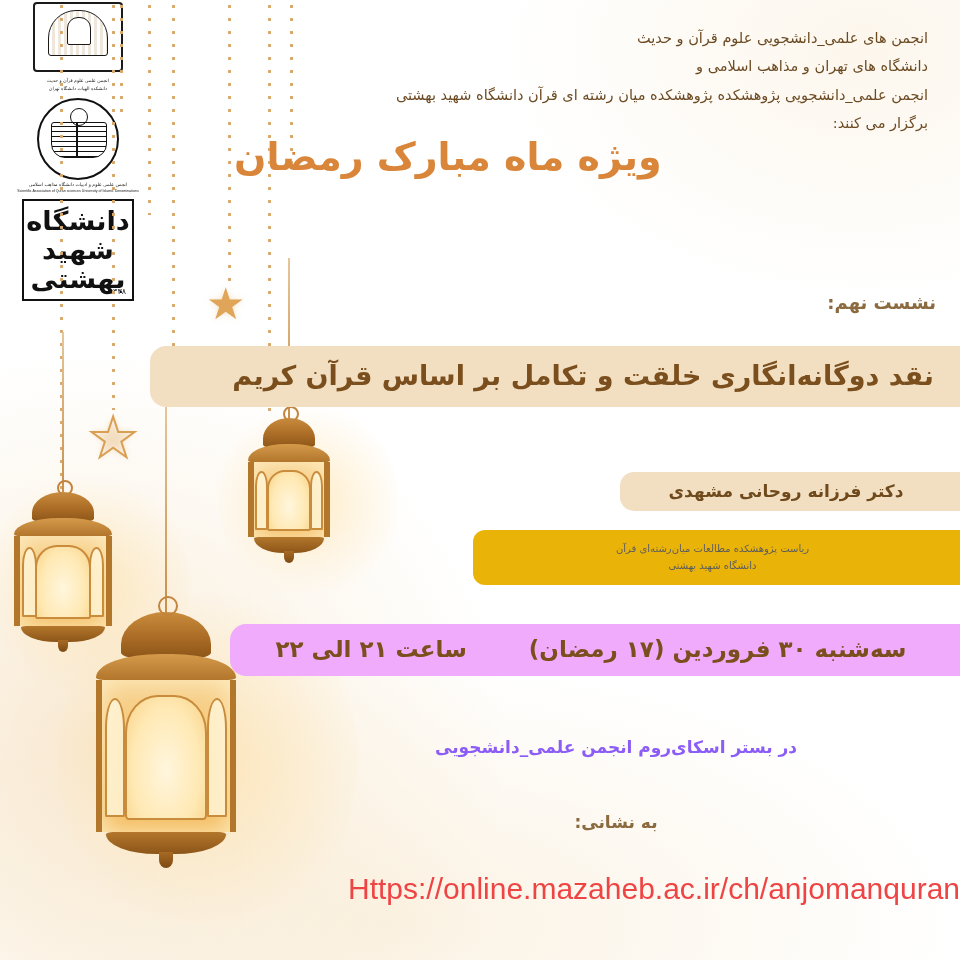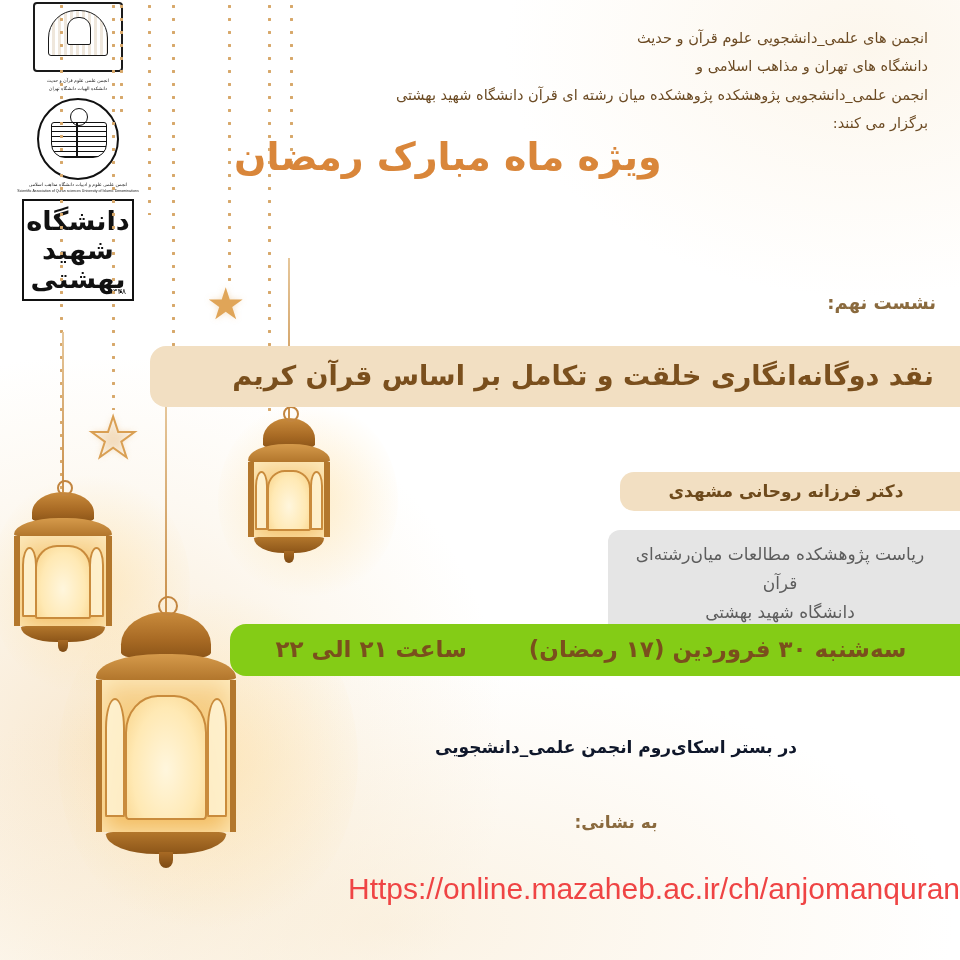--- a/index.html
+++ b/index.html
@@ -351,56 +351,56 @@
     font-size: 17px;
     font-weight: bold;
     text-align: center;
     direction: rtl;
   }
 
   .band-role {
     position: absolute;
     right: 0;
     top: 530px;
-    width: 352px;
-    background: #e5e5e5;
+    width: 487px;
+    background: #eab308;
     border-radius: 12px 0 0 12px;
     padding: 10px 24px 11px 16px;
     box-sizing: border-box;
     color: #5d5d5d;
-    font-size: 17px;
+    font-size: 10px;
     line-height: 1.7;
     text-align: center;
     direction: rtl;
   }
 
   .band-datetime {
     position: absolute;
     right: 0;
     top: 624px;
     width: 730px;
-    background: #84cc16;
+    background: #f0abfc;
     border-radius: 16px 0 0 16px;
     padding: 12px 26px 14px 18px;
     box-sizing: border-box;
     color: #7a4f1d;
     font-size: 23px;
     font-weight: bold;
     text-align: center;
     direction: rtl;
   }
   .band-datetime .gap { display: inline-block; width: 46px; }
 
   .platform {
     position: absolute;
     right: 24px;
     top: 730px;
     width: 640px;
     text-align: center;
-    color: #0f172a;
+    color: #8b5cf6;
     font-size: 17px;
     line-height: 2;
     font-weight: bold;
     direction: rtl;
   }
   .address-label {
     position: absolute;
     right: 24px;
     top: 812px;
     width: 640px;

